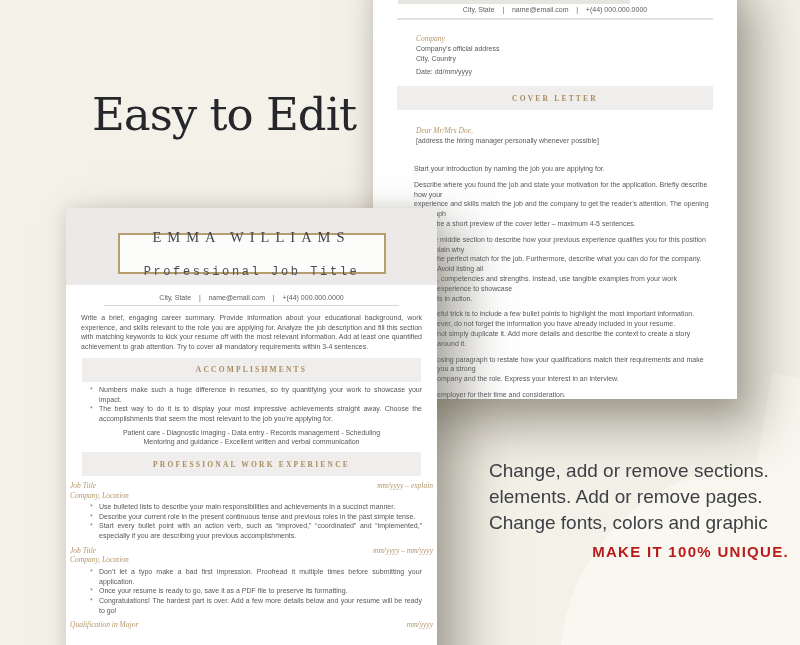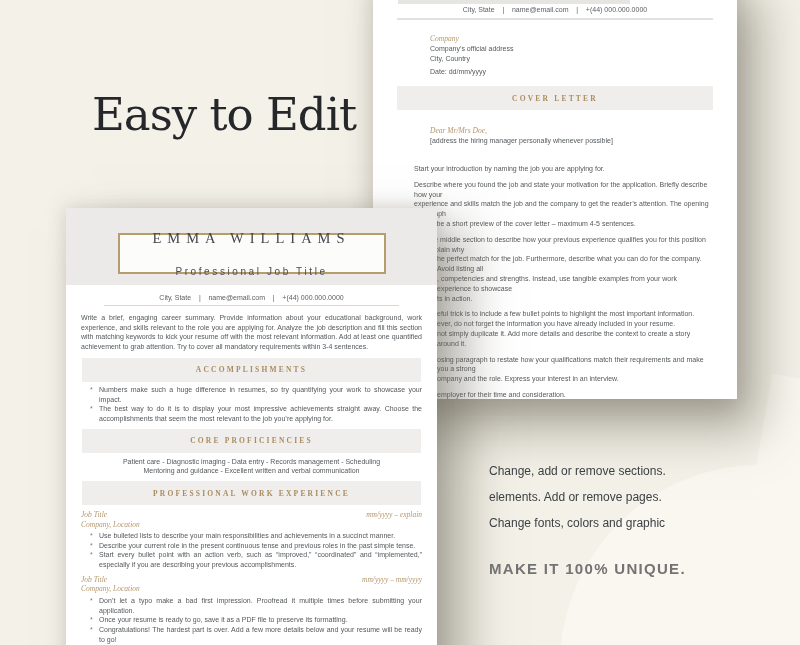--- a/index.html
+++ b/index.html
@@ -12,63 +12,63 @@
   
   .wm-circle{position:absolute;left:560px;top:465px;width:400px;height:400px;border-radius:50%;
     background:#f9f7ef;z-index:0;}
   .wm-band{position:absolute;left:735px;top:380px;width:110px;height:420px;background:#f9f7ef;
     transform:rotate(10deg);z-index:0;}
   
   .headline{position:absolute;left:92px;top:88px;z-index:3;
     font-family:"DejaVu Serif", serif;font-size:45px;letter-spacing:-1px;color:#26272b;text-align:right;}
   
   .promo{position:absolute;left:489px;top:458px;width:300px;z-index:3;}
-  .promo .pline{font-size:12px;line-height:26px;color:#3d4145;}
-  .promo .phl{margin-top:24px;font-size:15px;letter-spacing:1.3px;font-weight:700;color:#737373;}
+  .promo .pline{font-size:19px;line-height:26px;color:#3d4145;}
+  .promo .phl{margin-top:7px;font-size:15px;letter-spacing:1.3px;font-weight:700;color:#b91c1c;text-align:right;}
   
   .page{position:absolute;background:#ffffff;overflow:hidden;}
   
   .cover{left:373px;top:-34px;width:364px;height:433px;z-index:1;
     box-shadow:0 8px 22px rgba(120,114,98,.30), 22px 30px 46px rgba(104,99,86,.50);}
   .cl-sliver{position:absolute;left:25px;top:34px;width:232px;height:4px;background:#e7e5e1;}
   .cl-inner{padding-top:40px;font-size:7px;color:#55595c;}
   .cl-contact{text-align:center;white-space:pre;color:#5a5e61;}
   .cl-divider{margin:5px 24px 0;height:2px;background:#e3e1dd;}
-  .cl-block{padding:0 24px 0 57px;line-height:10px;}
+  .cl-block{padding:0 24px 0 43px;line-height:10px;}
   .cl-company{margin-top:14px;}
   .cl-date{margin-top:3px;}
   .band{display:flex;align-items:center;justify-content:center;height:24px;background:#f0eeec;
     font-family:"Liberation Serif", serif;font-weight:700;font-size:7.5px;letter-spacing:2.2px;color:#a98c5f;}
   .cl-band{margin:9px 24px 0;}
   .gold-it{font-family:"Liberation Serif", serif;font-style:italic;color:#b5966a;font-size:7.5px;}
   .cl-salutation{margin-top:16px;}
   .cl-body{padding:0 24px 0 41px;margin-top:18px;}
   .cl-body .ln{line-height:9.8px;font-size:7px;color:#55595c;}
   .cl-body .para{margin-top:6px;}
   .cl-body .cut{margin-left:23px;}
   
   .resume{left:66px;top:208px;width:371px;height:480px;z-index:2;
     box-shadow:0 0 16px rgba(120,114,98,.25), 28px 22px 44px rgba(104,99,86,.50);
     font-size:7px;color:#54585b;}
   .r-header{height:77px;background:#ebeae9;display:flex;align-items:flex-start;justify-content:center;}
   .name-box{margin-top:25px;width:264px;height:37px;border:2px solid #b79c6d;background:#fcfcfb;
     display:flex;flex-direction:column;align-items:center;justify-content:center;gap:8px;}
   .r-name{font-family:"Liberation Serif", serif;font-size:14.5px;letter-spacing:6px;color:#43464d;white-space:nowrap;}
-  .r-title{font-family:Liberation Sans, sans-serif;font-size:10px;letter-spacing:2.6px;color:#4a4e55;margin-top:11px;}
+  .r-title{font-family:Liberation Mono, monospace;font-size:12px;letter-spacing:2.6px;color:#4a4e55;margin-top:11px;}
   .r-contact{margin-top:9px;text-align:center;white-space:pre;color:#5a5e61;}
   .r-divider{margin:4px 38px 0;height:1px;background:#d9d7d3;}
   .r-summary{margin-top:7px;padding:0 15px;text-align:justify;line-height:9.7px;}
   .r-band{margin:5px 16px 0;}
   .r-band.first{margin-top:6px;text-align:right;}
   .blist{margin:3px 0 0;padding:0 15px 0 24px;list-style:none;}
   .blist li{position:relative;padding-left:9px;line-height:9.7px;text-align:justify;}
   .bm{position:absolute;left:0;top:0;color:#7a7e82;}
   .core-line{text-align:center;line-height:9.7px;}
   .core-wrap{margin-top:4px;}
-  .jrow{display:flex;justify-content:space-between;padding:0 15px;line-height:9.5px;}
+  .jrow{display:flex;justify-content:space-between;padding:0 4px;line-height:9.5px;}
   .jwrap{margin-top:5px;}
   .jwrap .blist{margin-top:2px;}
   .edu-wrap{margin-top:5px;}
 </style>
 </head>
 <body>
 
 <div class="wm-circle"></div>
 <div class="wm-band"></div>
 
@@ -121,21 +121,20 @@
   <div class="r-contact">City, State    |    name@email.com    |    +(44) 000.000.0000</div>
   <div class="r-divider"></div>
   <div class="r-summary">Write a brief, engaging career summary. Provide information about your educational background, work experience, and skills relevant to the role you are applying for. Analyze the job description and fill this section with matching keywords to kick your resume off with the most relevant information. Add at least one quantified achievement to grab attention. Try to cover all mandatory requirements within 3-4 sentences.</div>
 
   <div class="band r-band first">ACCOMPLISHMENTS</div>
   <ul class="blist">
     <li><span class="bm">*</span><span>Numbers make such a huge difference in resumes, so try quantifying your work to showcase your impact.</span></li>
     <li><span class="bm">*</span><span>The best way to do it is to display your most impressive achievements straight away. Choose the accomplishments that seem the most relevant to the job you’re applying for.</span></li>
   </ul>
 
-  <div class="band r-band">CORE PROFICIENCIES</div>
   <div class="core-wrap">
     <div class="core-line">Patient care  -  Diagnostic imaging  -  Data entry  -  Records management  -  Scheduling</div>
     <div class="core-line">Mentoring and guidance  -  Excellent written and verbal communication</div>
   </div>
 
   <div class="band r-band">PROFESSIONAL WORK EXPERIENCE</div>
 
   <div class="jwrap">
     <div class="jrow">
       <span class="gold-it">Job Title</span>

